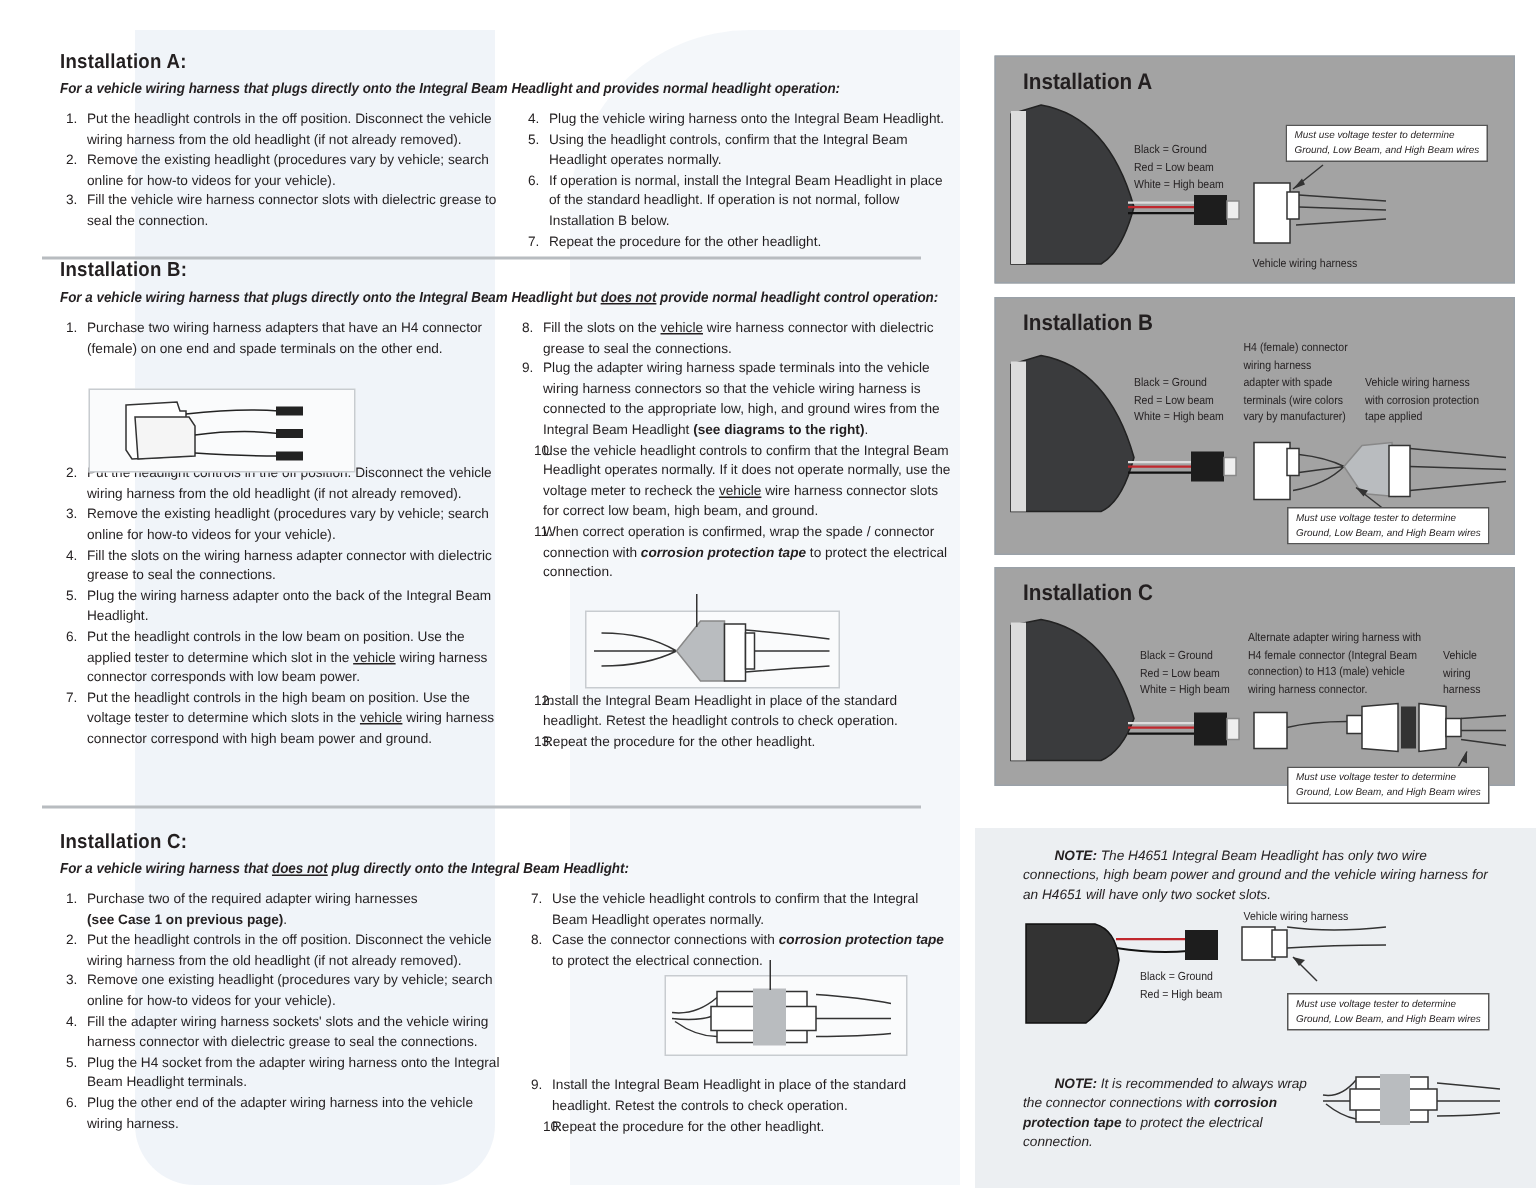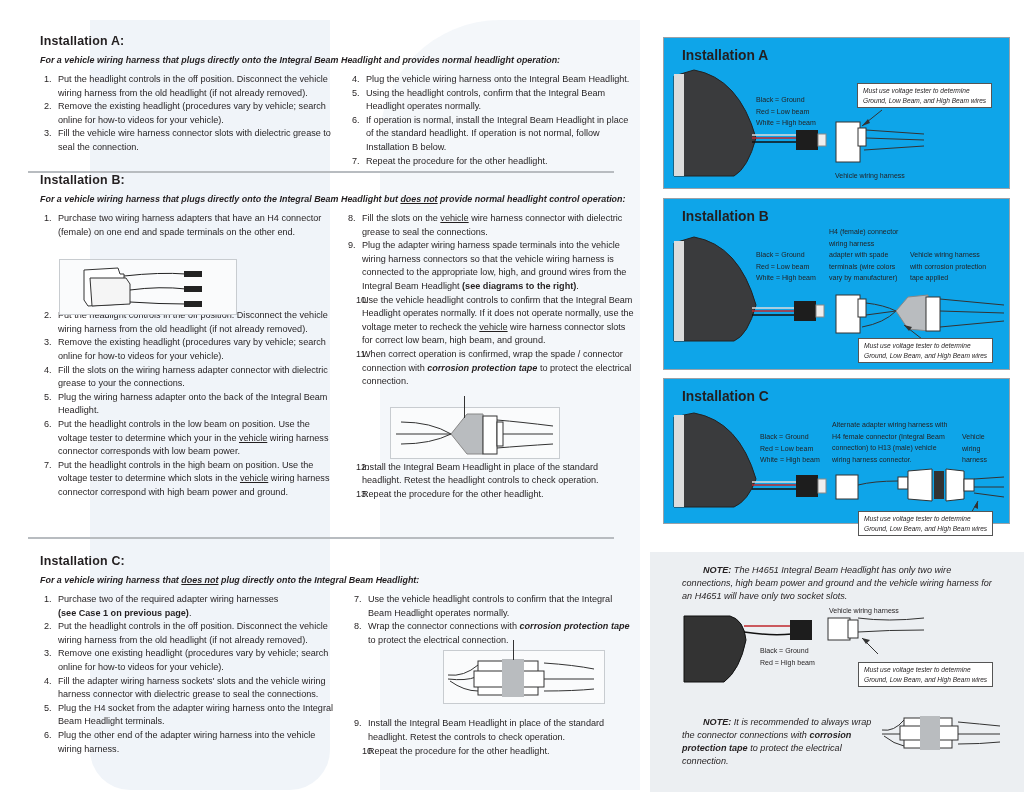--- a/index.html
+++ b/index.html
@@ -25,21 +25,21 @@
   li .num { position: absolute; left: 4px; top: 0; }
   li .num.wide { left: 0; margin-left: 12px; }
   .u { text-decoration: underline; }
   .b { font-weight: bold; text-align: center; }
   .bi { font-weight: bold; font-style: italic; }
 
   .rule { position: absolute; left: 28px; width: 586px; height: 2px; background: #b8bcc0; }
 
   .figbox { position: absolute; border: 1px solid #c8ccd0; background: #fafbfc; }
 
-  .panel { position: absolute; left: 663px; width: 347px; border: 1.5px solid #9aa1a8; background: #0ea5e9; }
+  .panel { position: absolute; left: 663px; width: 347px; border: 1.5px solid #9aa1a8; background: #a3a3a3; }
   .panel-title { position: absolute; left: 18px; top: 8px; font-size: 15px; font-weight: bold; transform: scaleX(.92); transform-origin: left; }
   .lbl { position: absolute; font-size: 7.8px; line-height: 11.6px; white-space: nowrap; transform: scaleX(.9); transform-origin: left; }
   .callout { position: absolute; border: 1px solid #555; background: #fff; font-size: 6.6px; font-style: italic; line-height: 9.5px; padding: 2px 5px; white-space: nowrap; }
 
   .note { position: absolute; font-size: 9.1px; font-style: italic; line-height: 13px; }
   .note .nh { font-weight: bold; margin-left: 21px; }
 </style>
 </head>
 <body>
 
@@ -72,23 +72,23 @@
   <div class="sec-sub"><span>For a vehicle wiring harness that plugs directly onto the Integral Beam Headlight but </span><span class="u">does not</span><span> provide normal headlight control operation:</span></div>
   <div class="cols">
     <div class="col" style="width:300px;">
       <ol>
         <li><span class="num">1.</span><span>Purchase two wiring harness adapters that have an H4 connector (female) on one end and spade terminals on the other end.</span></li>
       </ol>
       <div style="height:70px;"></div>
       <ol>
         <li><span class="num">2.</span><span>Put the headlight controls in the off position. Disconnect the vehicle wiring harness from the old headlight (if not already removed).</span></li>
         <li><span class="num">3.</span><span>Remove the existing headlight (procedures vary by vehicle; search online for how-to videos for your vehicle).</span></li>
-        <li><span class="num">4.</span><span>Fill the slots on the wiring harness adapter connector with dielectric grease to your the connections.</span></li>
+        <li><span class="num">4.</span><span>Fill the slots on the wiring harness adapter connector with dielectric grease to seal the connections.</span></li>
         <li><span class="num">5.</span><span>Plug the wiring harness adapter onto the back of the Integral Beam Headlight.</span></li>
-        <li><span class="num">6.</span><span>Put the headlight controls in the low beam on position. Use the voltage tester to determine which your in the </span><span class="u">vehicle</span><span> wiring harness connector corresponds with low beam power.</span></li>
+        <li><span class="num">6.</span><span>Put the headlight controls in the low beam on position. Use the applied tester to determine which slot in the </span><span class="u">vehicle</span><span> wiring harness connector corresponds with low beam power.</span></li>
         <li><span class="num">7.</span><span>Put the headlight controls in the high beam on position. Use the voltage tester to determine which slots in the </span><span class="u">vehicle</span><span> wiring harness connector correspond with high beam power and ground.</span></li>
       </ol>
     </div>
     <div class="col" style="width:292px; margin-left:4px;">
       <ol>
         <li><span class="num">8.</span><span>Fill the slots on the </span><span class="u">vehicle</span><span> wire harness connector with dielectric grease to seal the connections.</span></li>
         <li><span class="num">9.</span><span>Plug the adapter wiring harness spade terminals into the vehicle wiring harness connectors so that the vehicle wiring harness is connected to the appropriate low, high, and ground wires from the Integral Beam Headlight </span><span class="b">(see diagrams to the right)</span><span>.</span></li>
         <li><span class="num wide">10.</span><span>Use the vehicle headlight controls to confirm that the Integral Beam Headlight operates normally. If it does not operate normally, use the voltage meter to recheck the </span><span class="u">vehicle</span><span> wire harness connector slots for correct low beam, high beam, and ground.</span></li>
         <li><span class="num wide">11.</span><span>When correct operation is confirmed, wrap the spade / connector connection with </span><span class="bi">corrosion protection tape</span><span> to protect the electrical connection.</span></li>
       </ol>
@@ -135,21 +135,21 @@
       <li><span class="num">1.</span><span>Purchase two of the required adapter wiring harnesses</span><br><span class="b">(see Case 1 on previous page)</span><span>.</span></li>
       <li><span class="num">2.</span><span>Put the headlight controls in the off position. Disconnect the vehicle wiring harness from the old headlight (if not already removed).</span></li>
       <li><span class="num">3.</span><span>Remove one existing headlight (procedures vary by vehicle; search online for how-to videos for your vehicle).</span></li>
       <li><span class="num">4.</span><span>Fill the adapter wiring harness sockets' slots and the vehicle wiring harness connector with dielectric grease to seal the connections.</span></li>
       <li><span class="num">5.</span><span>Plug the H4 socket from the adapter wiring harness onto the Integral Beam Headlight terminals.</span></li>
       <li><span class="num">6.</span><span>Plug the other end of the adapter wiring harness into the vehicle wiring harness.</span></li>
     </ol>
     <div class="col" style="width:280px; margin-left:10px;">
       <ol>
         <li><span class="num">7.</span><span>Use the vehicle headlight controls to confirm that the Integral Beam Headlight operates normally.</span></li>
-        <li><span class="num">8.</span><span>Wrap the connector connections with </span><span class="bi">corrosion protection tape</span><span> to protect the electrical connection.</span></li>
+        <li><span class="num">8.</span><span>Case the connector connections with </span><span class="bi">corrosion protection tape</span><span> to protect the electrical connection.</span></li>
       </ol>
       <div style="height:70px;"></div>
       <ol>
         <li><span class="num">9.</span><span>Install the Integral Beam Headlight in place of the standard headlight. Retest the controls to check operation.</span></li>
         <li><span class="num wide">10.</span><span>Repeat the procedure for the other headlight.</span></li>
       </ol>
     </div>
   </div>
 </section>
 

